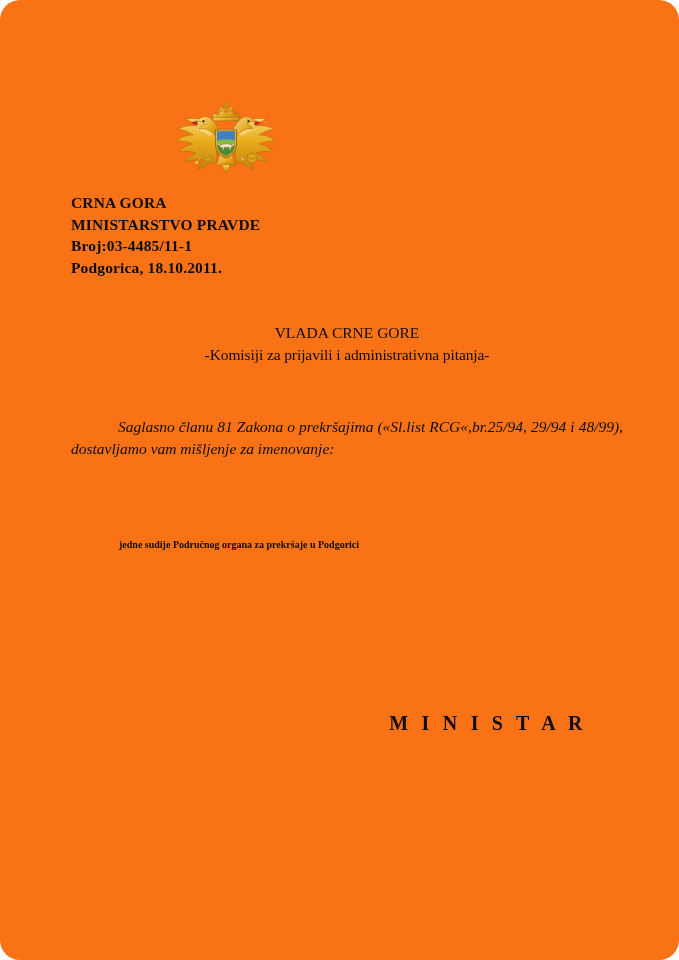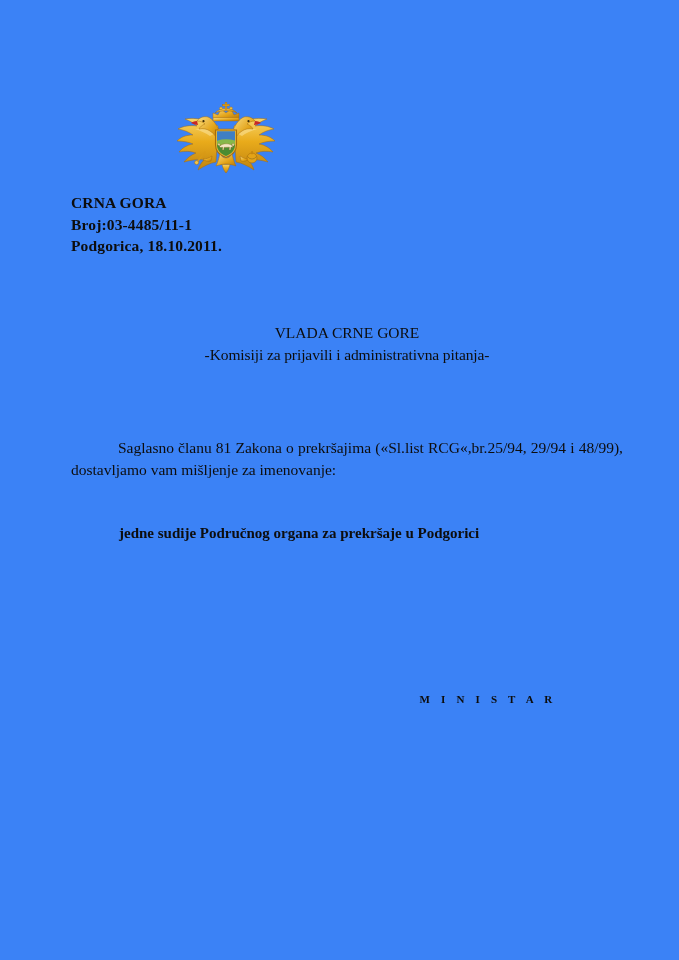--- a/index.html
+++ b/index.html
@@ -12,21 +12,22 @@
     height: 960px;
     position: relative;
     overflow: hidden;
     font-family: "Liberation Serif", "DejaVu Serif", serif;
     color: #0d0d0d;
   }
 
   .page {
     position: absolute;
     inset: 0;
-    background: #3b82f6;
+    background: #f97316;
+    border-radius: 20px;
   }
 
   
   .emblem-wrap {
     position: absolute;
     left: 172px;
     top: 96px;
     width: 108px;
     height: 88px;
   }
@@ -66,42 +67,42 @@
   }
   .para {
     text-align: justify;
     text-justify: inter-word;
     font-size: 15.5px;
     line-height: 22px;
     margin: 0;
   }
   .para .indent { display: inline-block; width: 47px; }
 
-  #p1 { top: 437px; }
+  #p1 { top: 416px; font-style: italic; }
   #p2 { top: 614px; }
 
   .subject-line {
     position: absolute;
     left: 119px;
-    top: 522px;
+    top: 534px;
     font-weight: bold;
-    font-size: 15px;
+    font-size: 10px;
     line-height: 22px;
     white-space: nowrap;
   }
 
   
   .signature {
     position: absolute;
     left: 353px;
-    top: 688px;
+    top: 712px;
     width: 270px;
     text-align: center;
     font-weight: bold;
-    font-size: 11px;
+    font-size: 20px;
     line-height: 23px;
   }
   .signature .role { letter-spacing: 4.2px; }
   .signature .name { letter-spacing: 0.1px; }
 
   .bold-dot { font-weight: bold; }
 </style>
 </head>
 <body>
 
@@ -192,20 +193,21 @@
 
       <path d="M68 60 C71 62 74 63 77 63 C75 65 72 66 69 65 Z" fill="url(#gGold2)" stroke="#a86d0a" stroke-width="0.5"></path>
       <circle cx="80" cy="62" r="5" fill="#e3a317" stroke="#a86d0a" stroke-width="0.6"></circle>
       <path d="M75.6 60.4 A5 5 0 0 0 84.4 60.4" stroke="#8a6a20" stroke-width="0.6" fill="none"></path>
       <rect x="79.4" y="55" width="1.3" height="3.2" fill="#c08410"></rect>
     </svg>
   </div>
 
   <div class="letterhead">
     <div>CRNA GORA</div>
+    <div>MINISTARSTVO PRAVDE</div>
     <div>Broj:03-4485/11-1</div>
     <div>Podgorica, 18.10.2011.</div>
   </div>
 
   <div class="addressee">
     <div class="line1">VLADA CRNE GORE</div>
     <div class="line2">-Komisiji za prijavili i administrativna pitanja-</div>
   </div>
 
   <div class="body-block" id="p1" style="position:absolute;">

